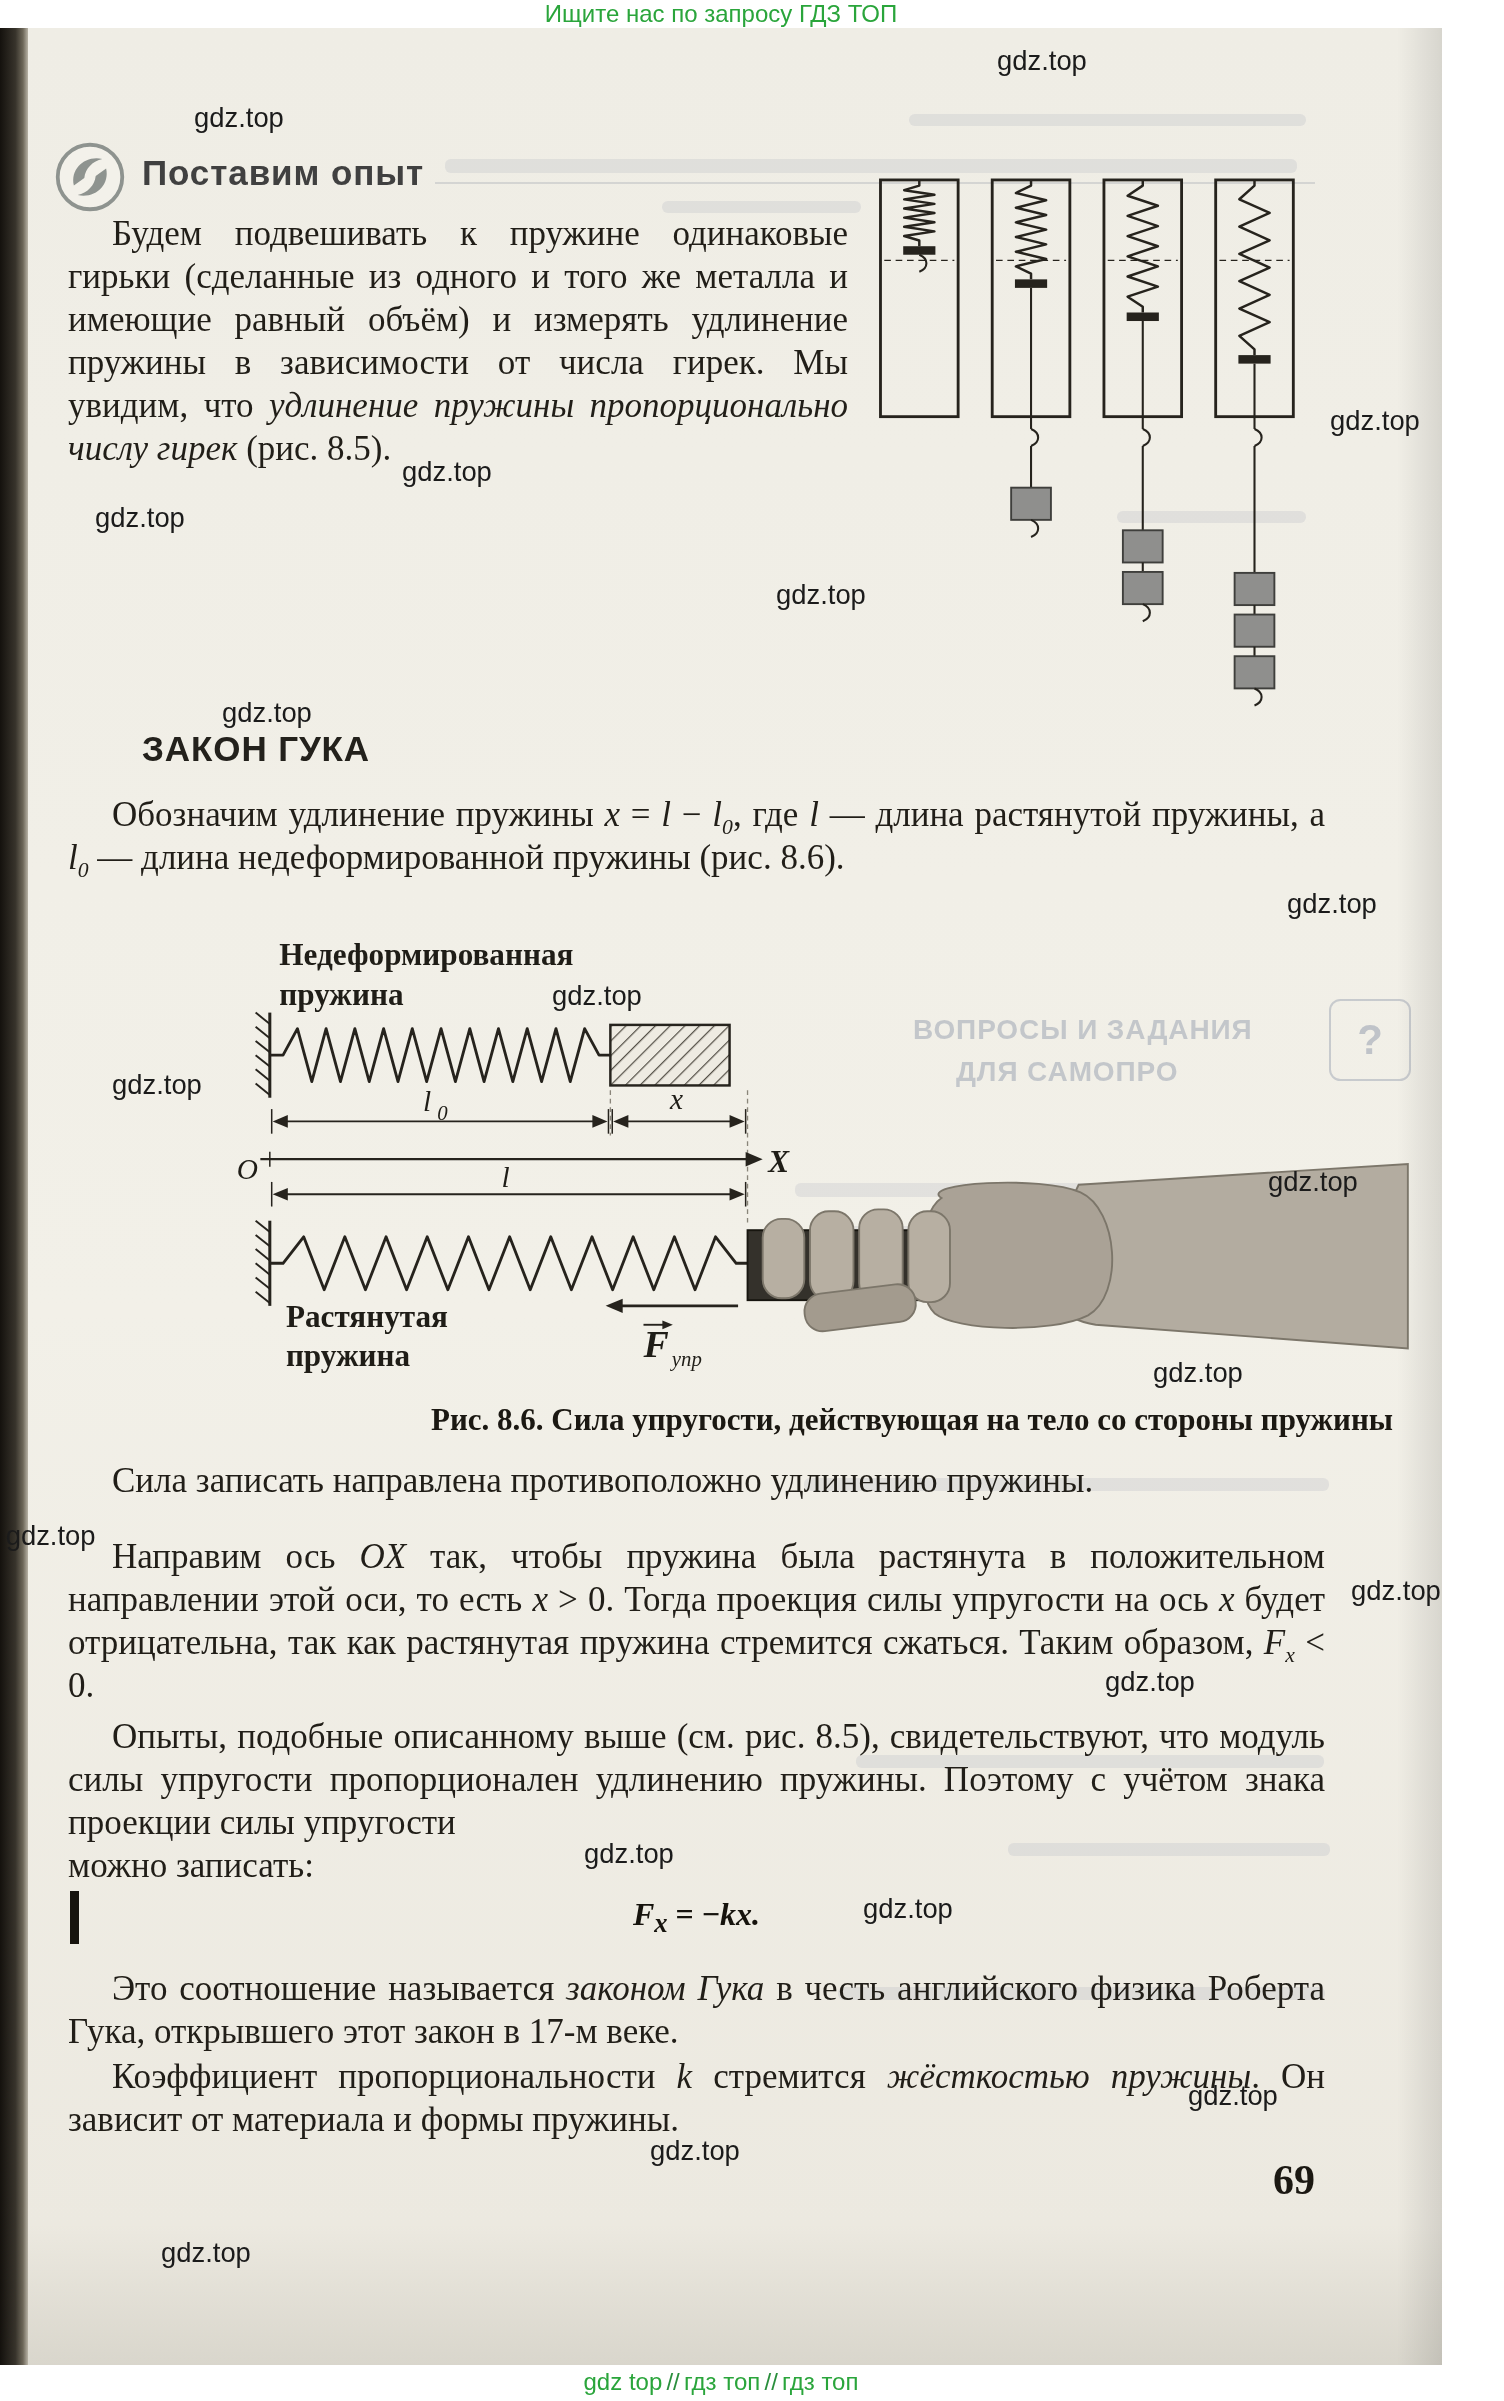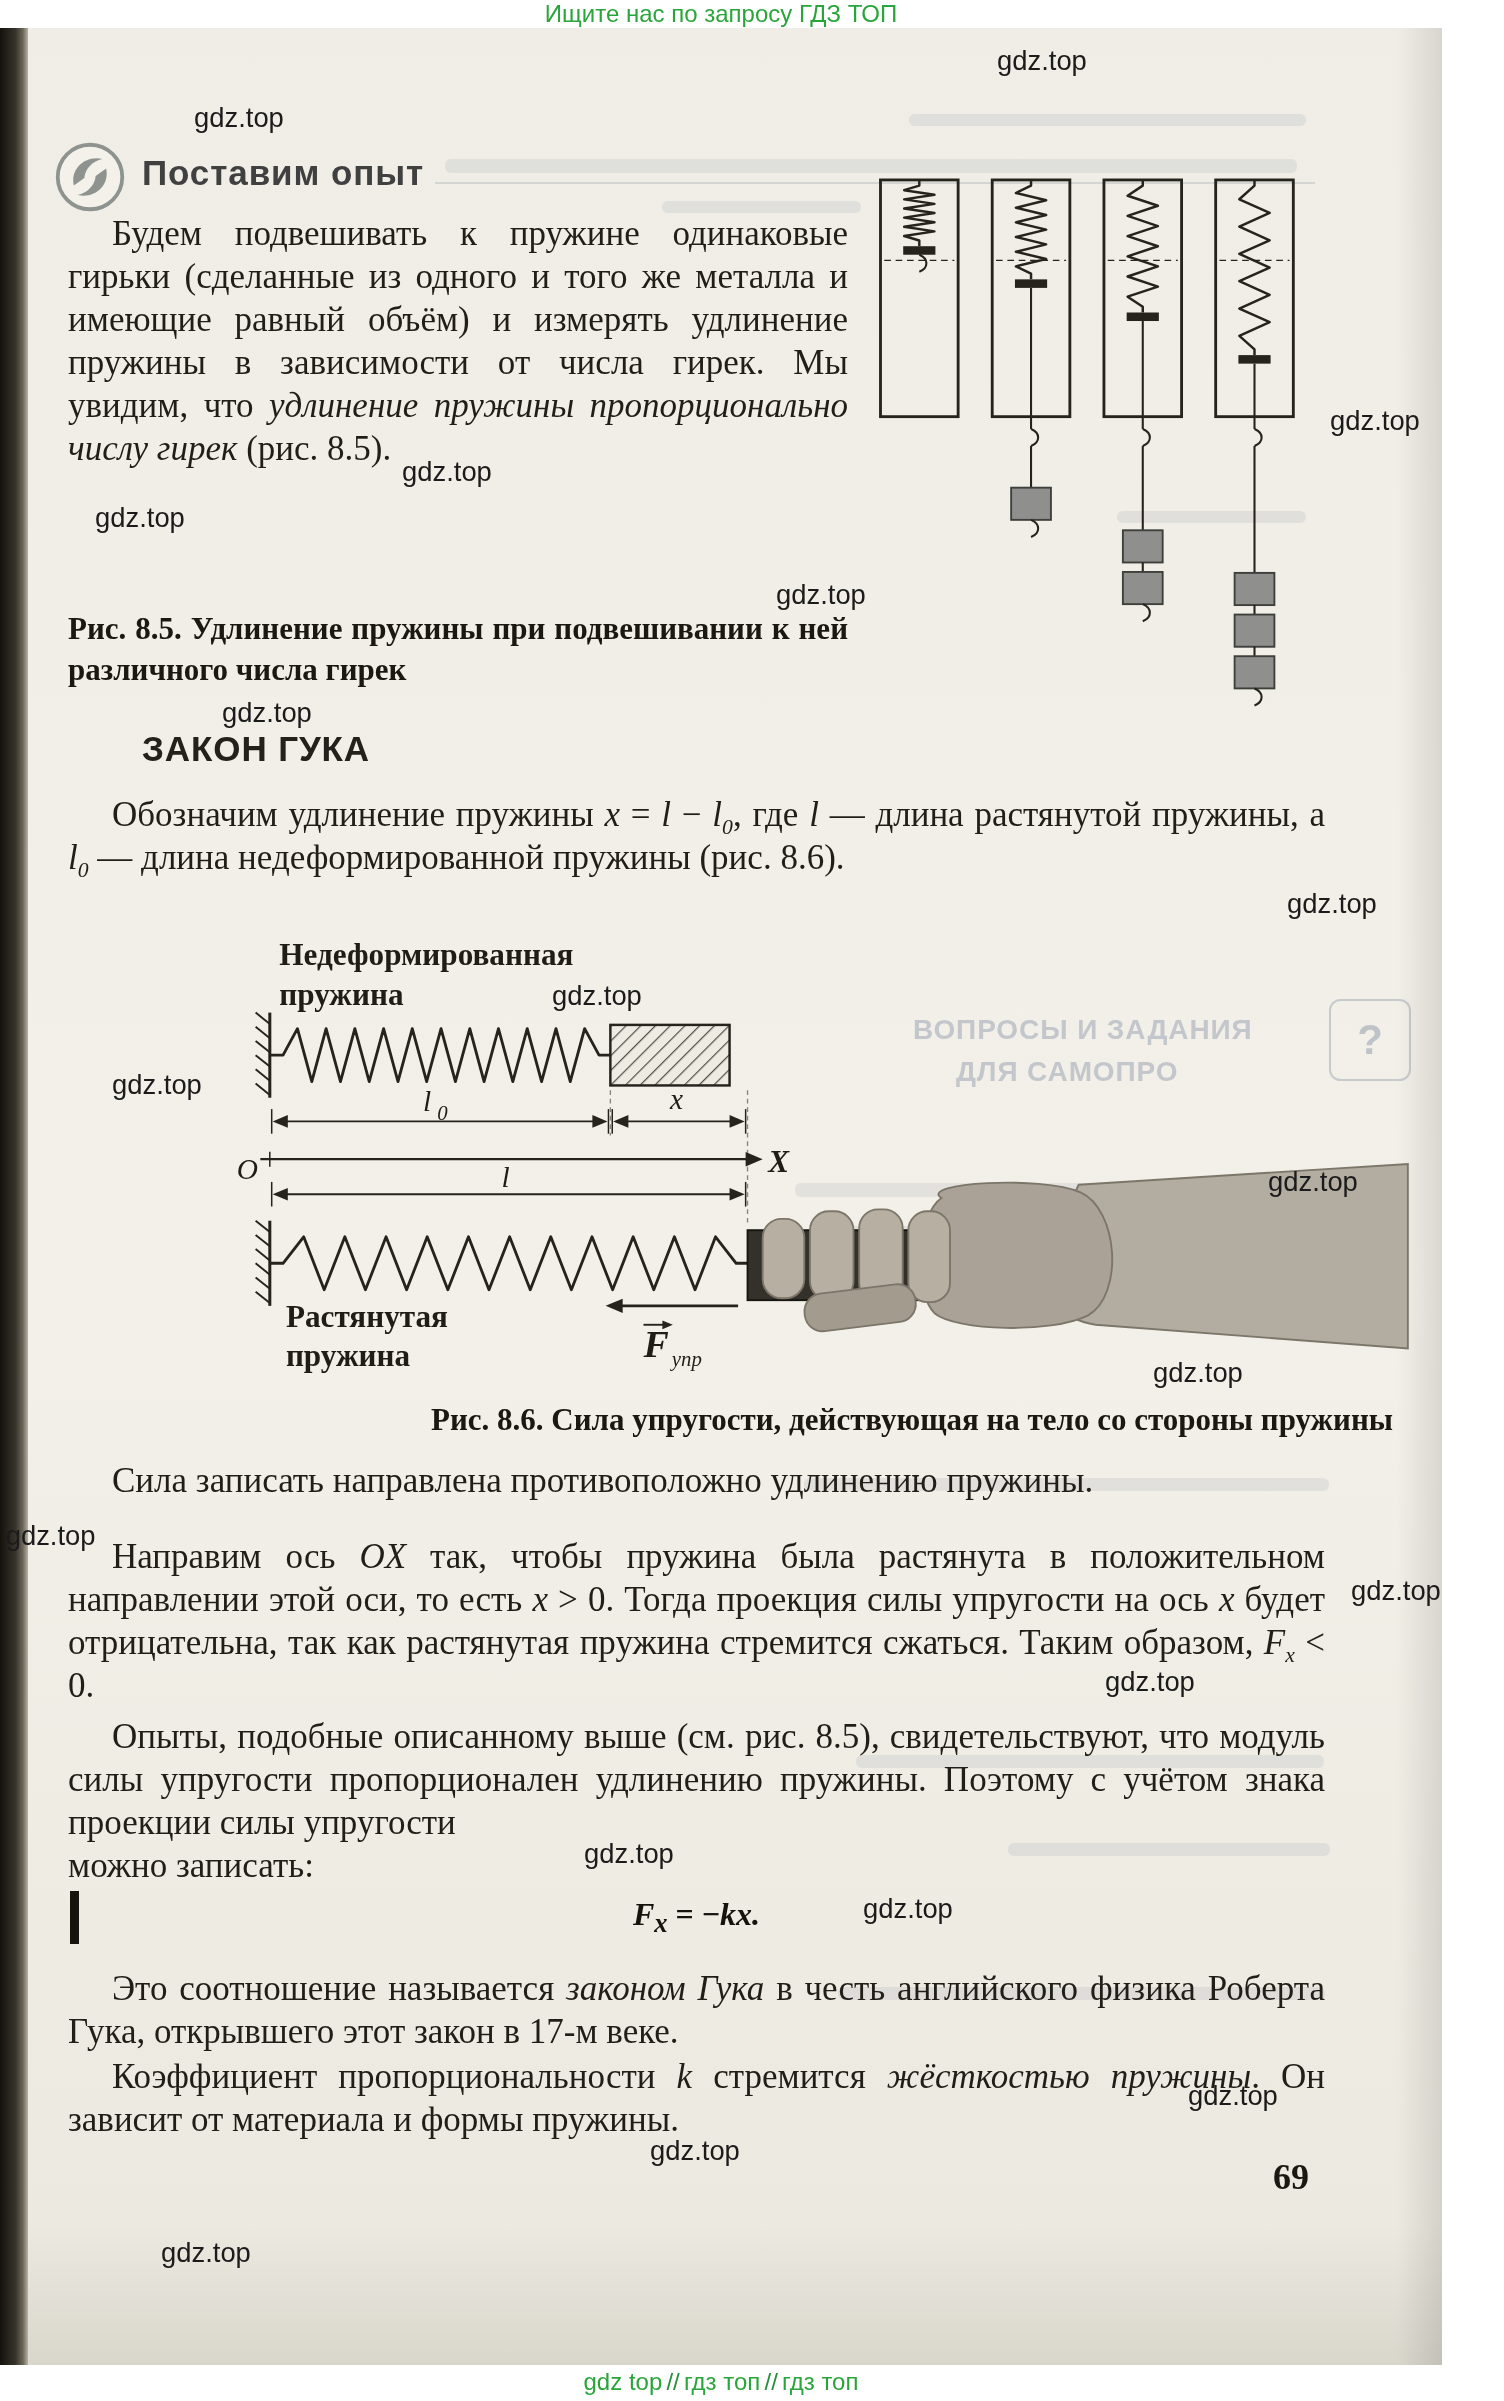--- a/index.html
+++ b/index.html
@@ -47,21 +47,21 @@
   .no-indent { text-indent:0; }
   .caption { font-weight:bold; font-size:31px; line-height:41px; color:#1b1812;
     text-align:justify; margin:0; }
   .body-text sub, .formula sub { font-size:0.62em; line-height:0; }
 
   .formula-row { position:absolute; z-index:4; text-align:center; font-size:32px;
     font-weight:bold; color:#16130d; }
   .formula-row i { font-weight:bold; }
   .margin-bar { position:absolute; z-index:4; background:#17140e; }
 
-  .page-number { position:absolute; z-index:4; font-weight:bold; font-size:36px; color:#1b1812; }
+  .page-number { position:absolute; z-index:4; font-weight:bold; font-size:42px; color:#1b1812; }
 
   .watermark { position:absolute; z-index:6; font-family:"Liberation Sans", sans-serif;
     font-size:27.4px; font-weight:500; color:#1b1b1b; }
 
   
   .flabel   { font:bold 33px "Liberation Serif", serif; fill:#1f1d17; }
   .fmath    { font:italic 31px "Liberation Serif", serif; fill:#1f1d17; }
   .fmath-b  { font:italic bold 33px "Liberation Serif", serif; fill:#1f1d17; }
   .fmath-sub{ font:italic 22px "Liberation Serif", serif; fill:#1f1d17; }
   .fforce   { font:italic bold 40px "Liberation Serif", serif; fill:#1f1d17; }
@@ -146,21 +146,20 @@
         <line x1="405" y1="301" x2="405" y2="435" stroke="#26231d" stroke-width="2.2"></line>
         <rect x="384" y="435" width="42" height="34" fill="#8f8f8d" stroke="#3f3f3c" stroke-width="2"></rect>
         <line x1="405" y1="469" x2="405" y2="479" stroke="#26231d" stroke-width="2.2"></line>
         <rect x="384" y="479" width="42" height="34" fill="#8f8f8d" stroke="#3f3f3c" stroke-width="2"></rect>
         <line x1="405" y1="513" x2="405" y2="523" stroke="#26231d" stroke-width="2.2"></line>
         <rect x="384" y="523" width="42" height="34" fill="#8f8f8d" stroke="#3f3f3c" stroke-width="2"></rect>
         <path d="M 405 557 c 10 4 10 14 0 18" fill="none" stroke="#26231d" stroke-width="2.2"></path>
       </g>
   </svg>
 
-  <p class="abs caption" style="left:68px;top:608px;width:780px">Рис. 8.5. Удлинение пружины при подвешивании к ней различного числа гирек</p>
 
   <div class="abs section-hdr" style="left:142px;top:729px">ЗАКОН ГУКА</div>
 
   <p class="abs body-text" style="left:68px;top:793px;width:1257px"><span>Обозначим удлинение пружины </span><i>x</i><span> = </span><i>l</i><span> − </span><i>l</i><sub><i>0</i></sub><span>, где </span><i>l</i><span> — длина растянутой пружины, а </span><i>l</i><sub><i>0</i></sub><span> — длина недеформированной пружины (рис. 8.6).</span></p>
 
   <svg class="fig" style="left:85px;top:918px" width="1344" height="473" viewBox="0 0 1420 500">
     <defs>
       <pattern id="hatch86" width="11" height="11" patternUnits="userSpaceOnUse" patternTransform="rotate(45)">
         <rect width="11" height="11" fill="#eeebe2"></rect>
         <line x1="0" y1="0" x2="0" y2="11" stroke="#534f46" stroke-width="2.6"></line>

